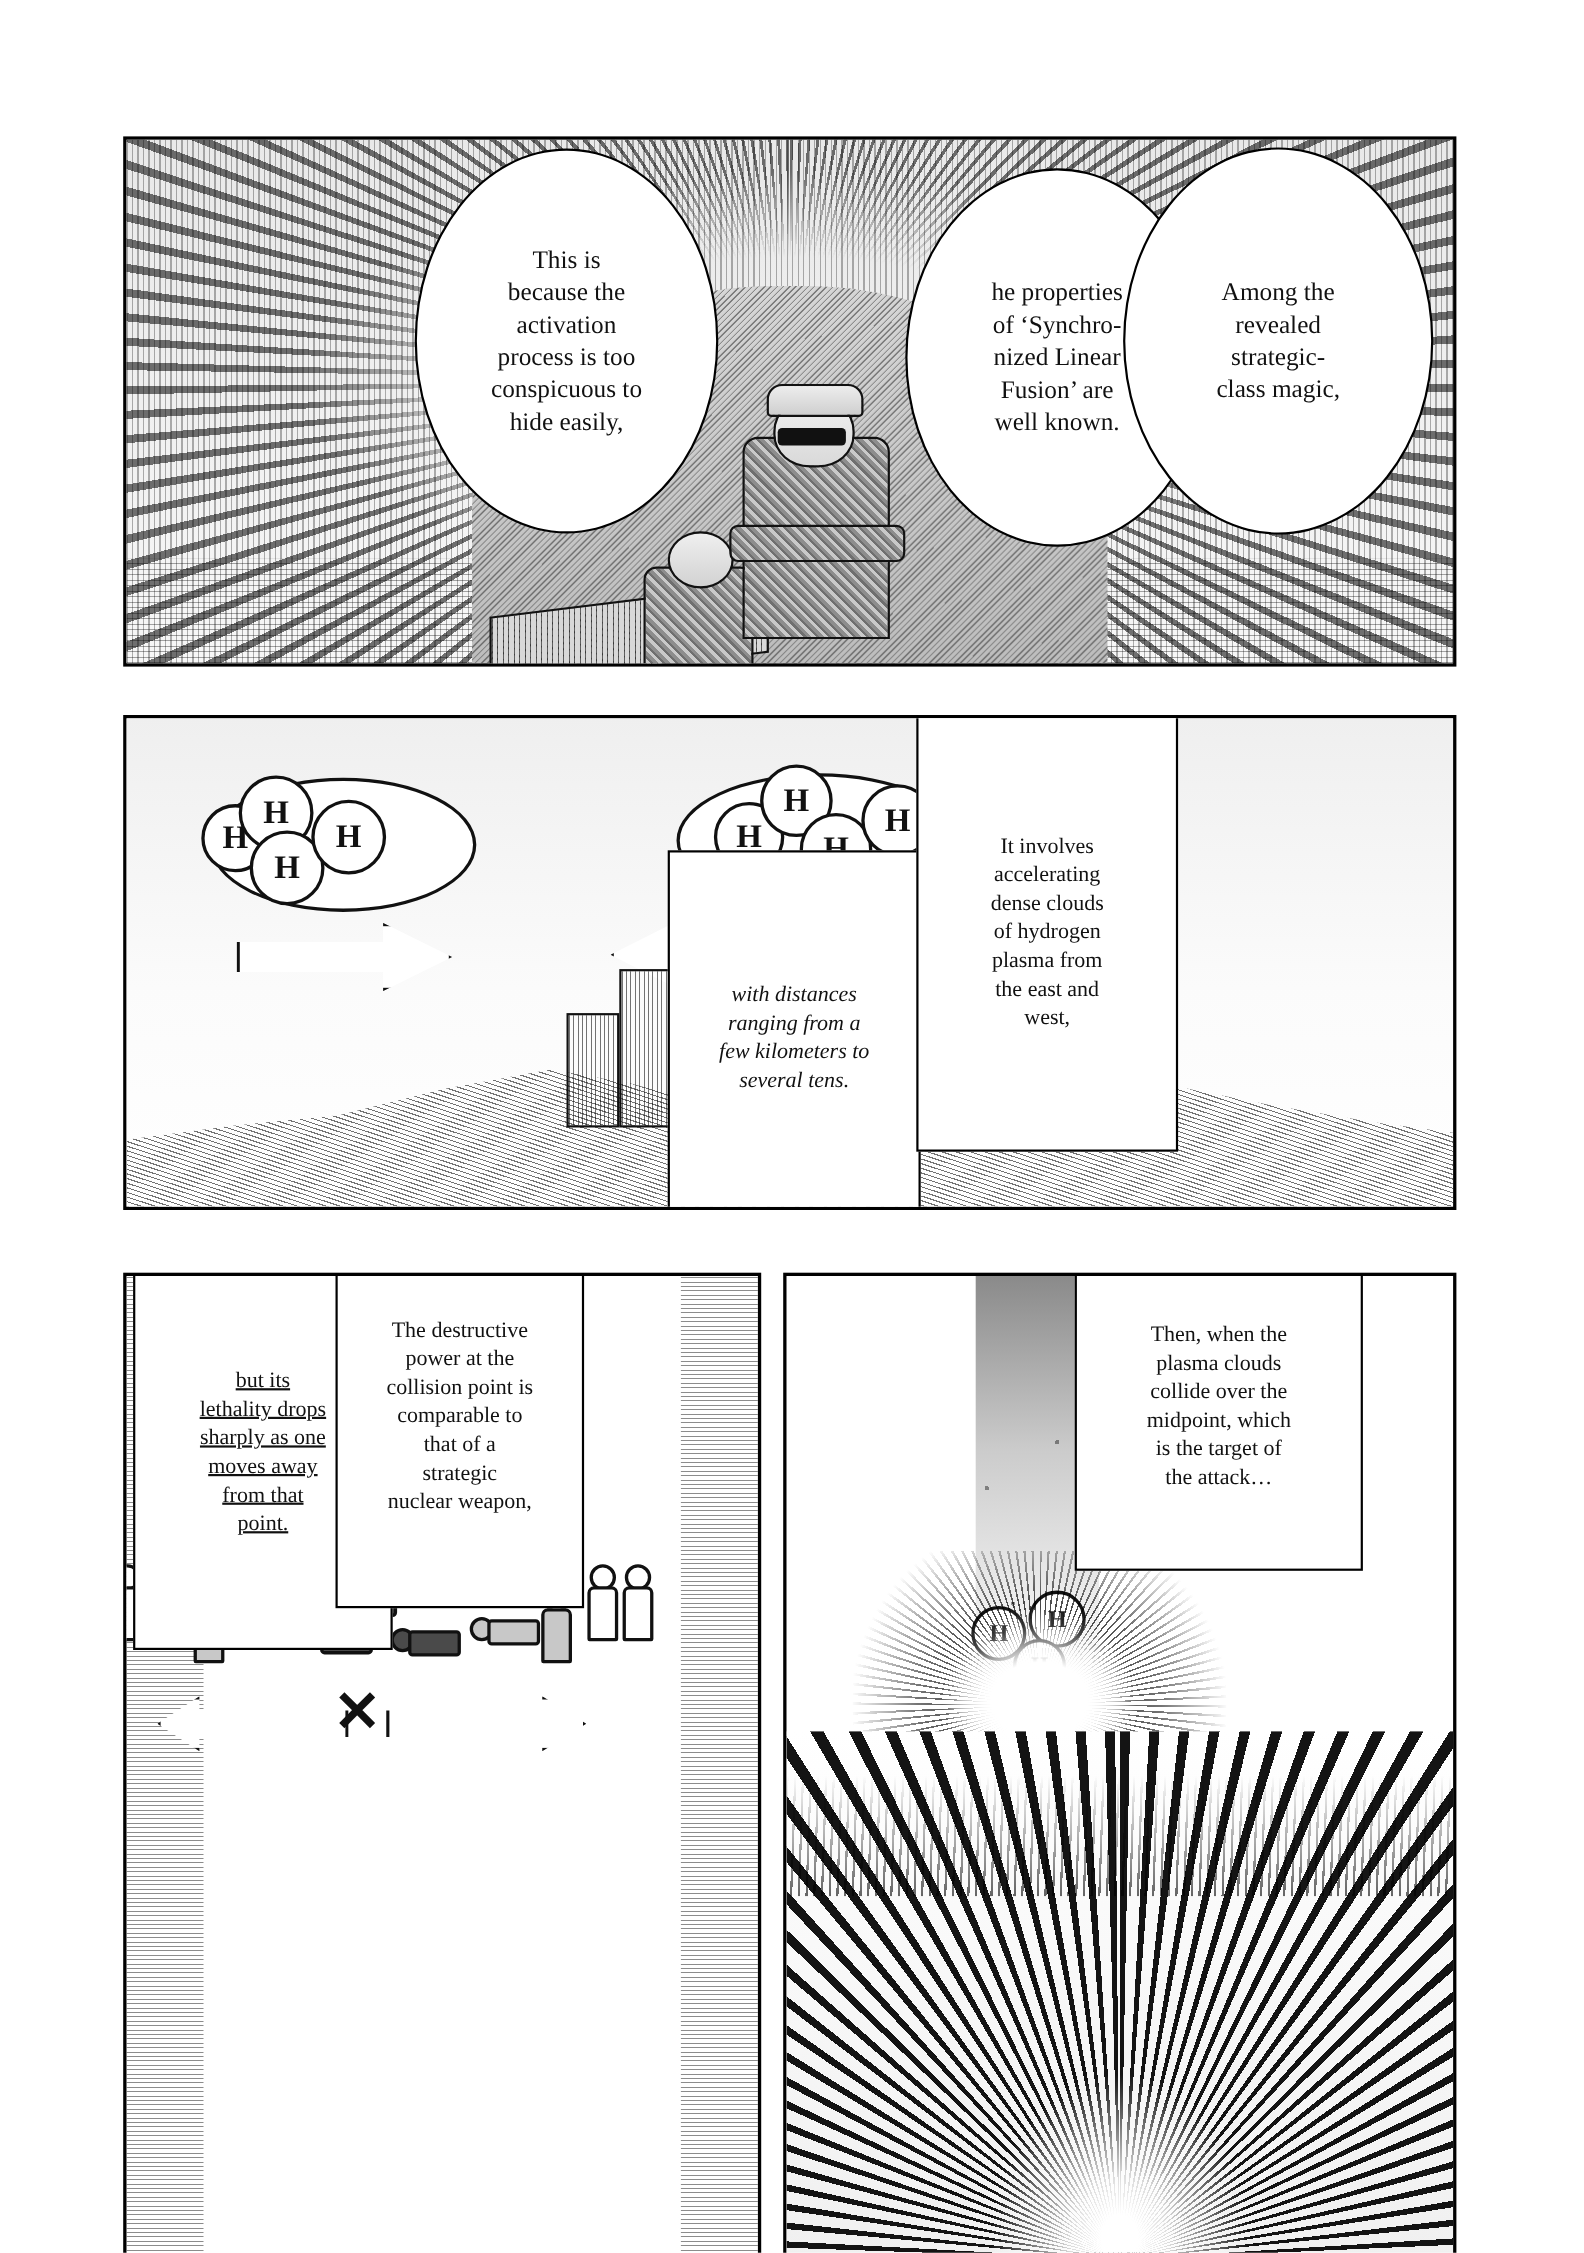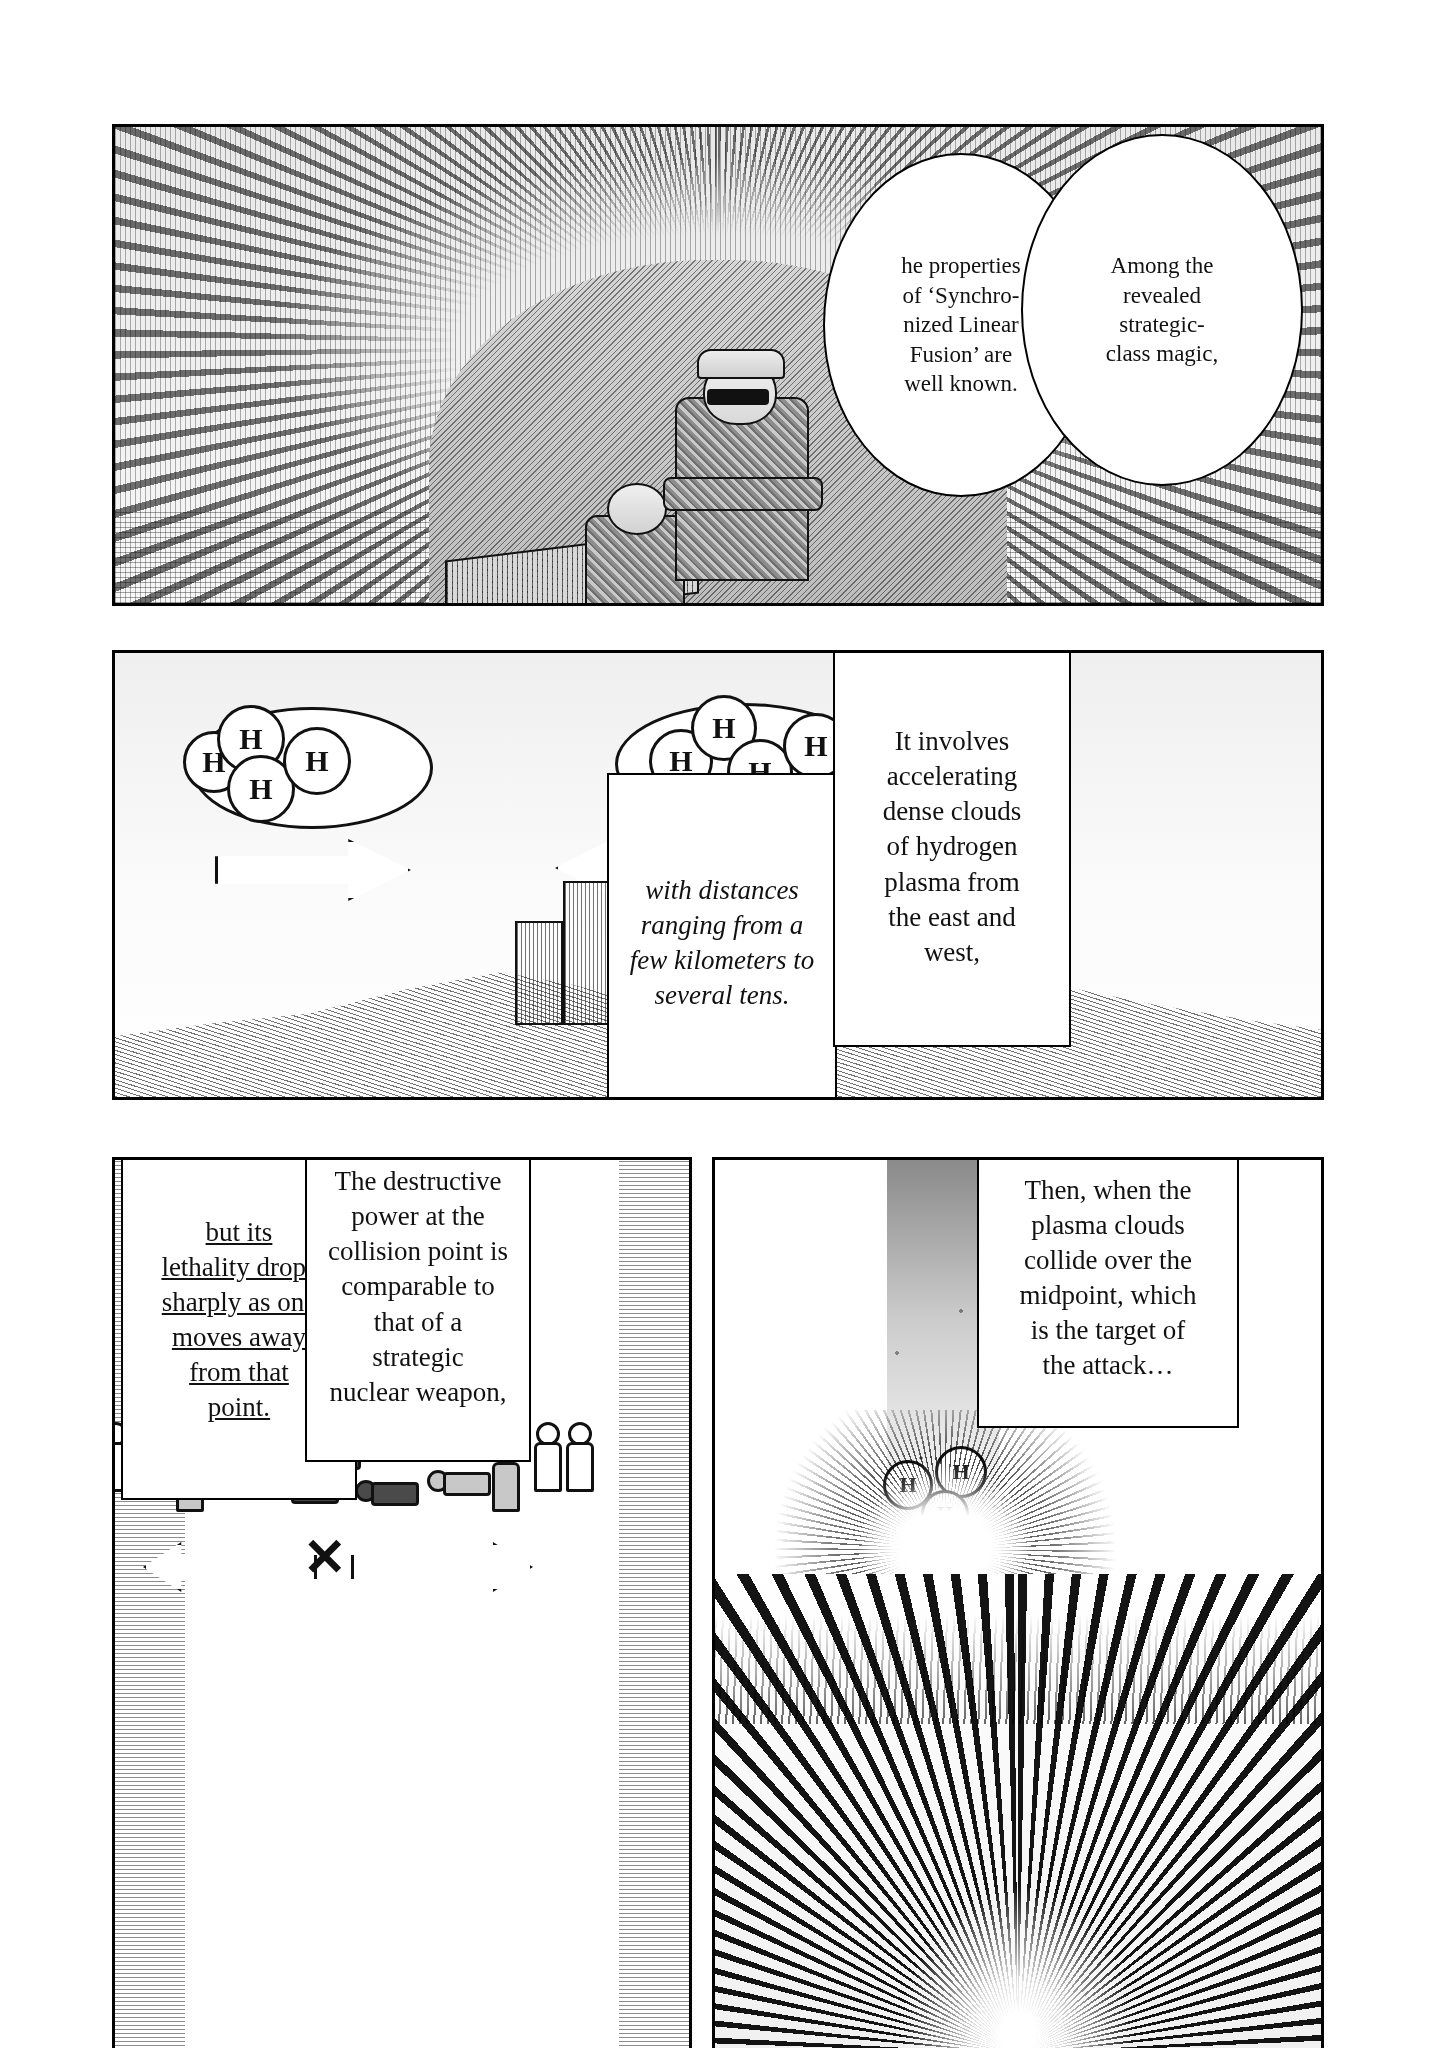--- a/index.html
+++ b/index.html
@@ -62,21 +62,21 @@
     border: 2.5px solid #000;
     display: flex;
     align-items: center;
     justify-content: center;
     text-align: center;
     box-sizing: border-box;
   }
   .narr-text {
     display: block;
     line-height: 1.3;
-    font-size: 27px;
+    font-size: 20px;
     padding: 6px 12px;
     white-space: pre-line;
   }
 
   
   .sky {
     position: absolute;
     left: 0; top: 0; right: 0; bottom: 0;
     background:
       repeating-linear-gradient(90deg, rgba(0,0,0,0.30) 0 1px, rgba(0,0,0,0) 1px 5px),
@@ -280,20 +280,28 @@
     <div class="soldier" id="vehicle"></div>
     <div class="soldier" id="soldier-second"></div>
     <div class="soldier" id="soldier-second-head"></div>
     <div class="soldier" id="soldier-main"></div>
     <div class="soldier" id="soldier-arms"></div>
     <div class="soldier" id="soldier-head"></div>
     <div class="soldier" id="soldier-cap"></div>
     <div class="soldier" id="soldier-glasses"></div>
 
 
+    <div class="balloon" style="left:262px; top:8px; width:276px; height:350px;">
+      <span class="balloon-text">This is
+because the
+activation
+process is too
+conspicuous to
+hide easily,</span>
+    </div>
 
     <div class="balloon" style="left:708px; top:26px; width:276px; height:344px;">
       <span class="balloon-text">he properties
 of ‘Synchro-
 nized Linear
 Fusion’ are
 well known.</span>
     </div>
 
     <div class="balloon" style="left:906px; top:7px; width:282px; height:352px;">

